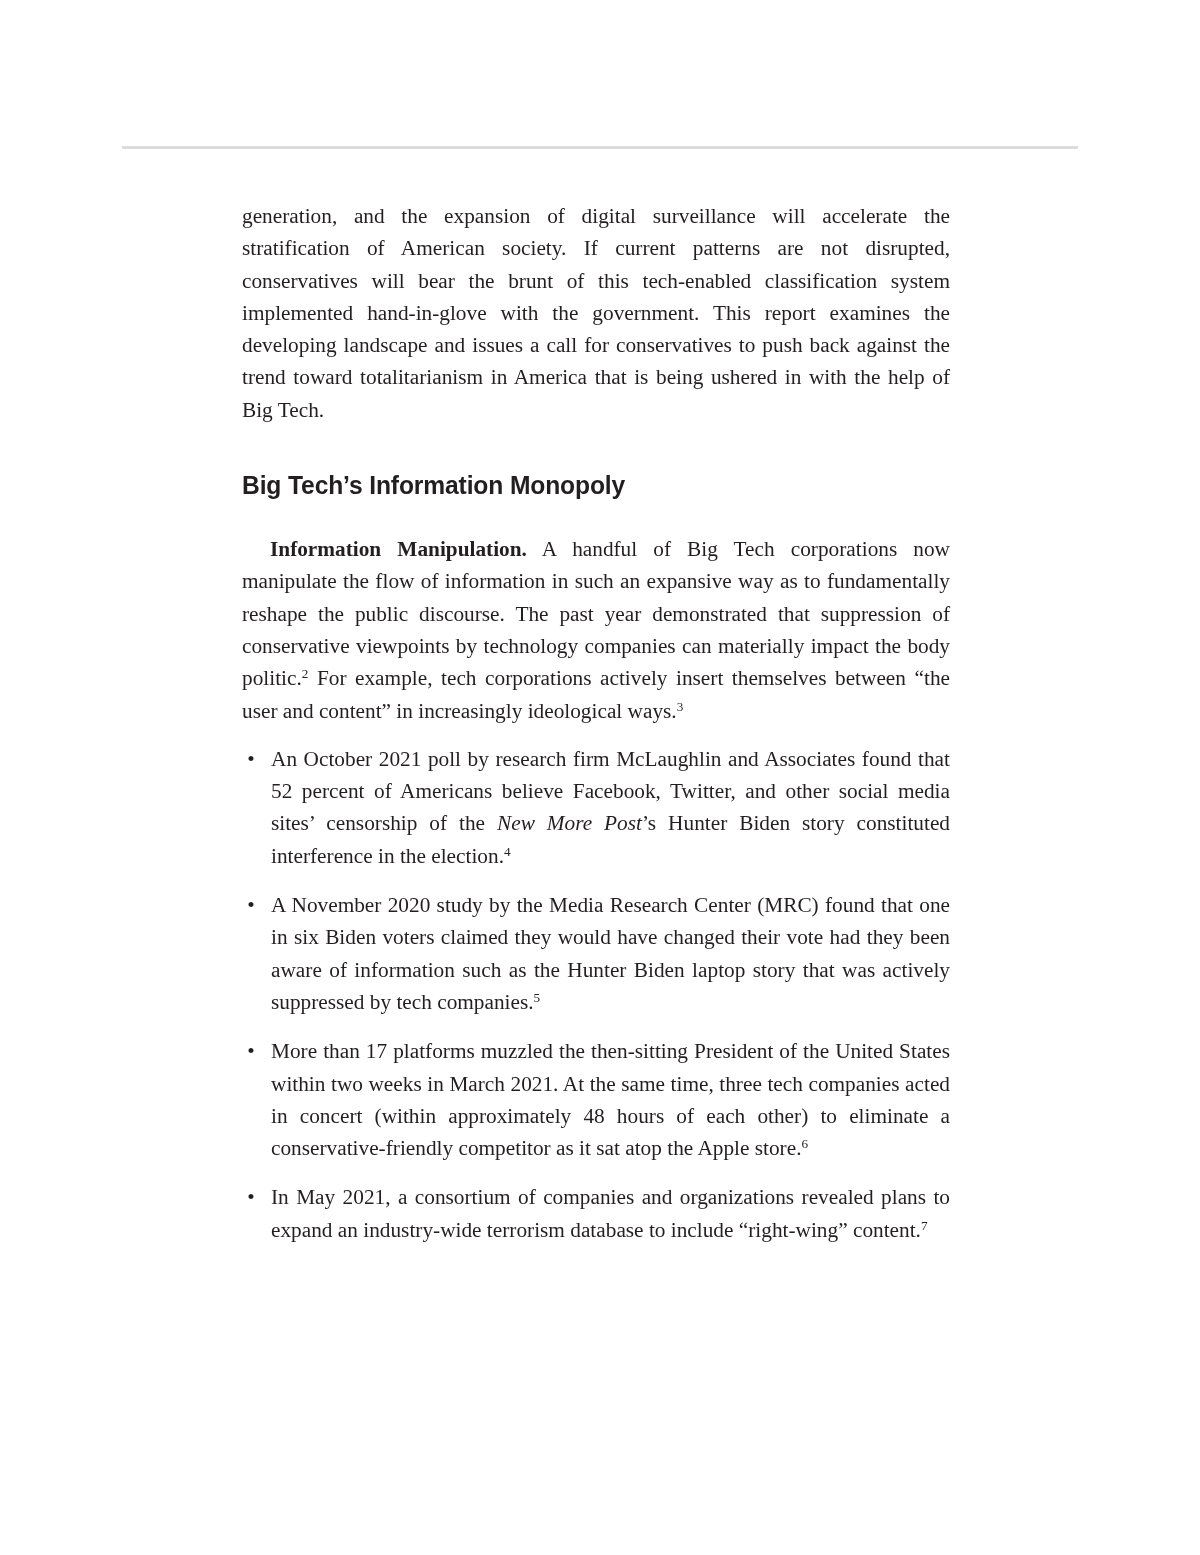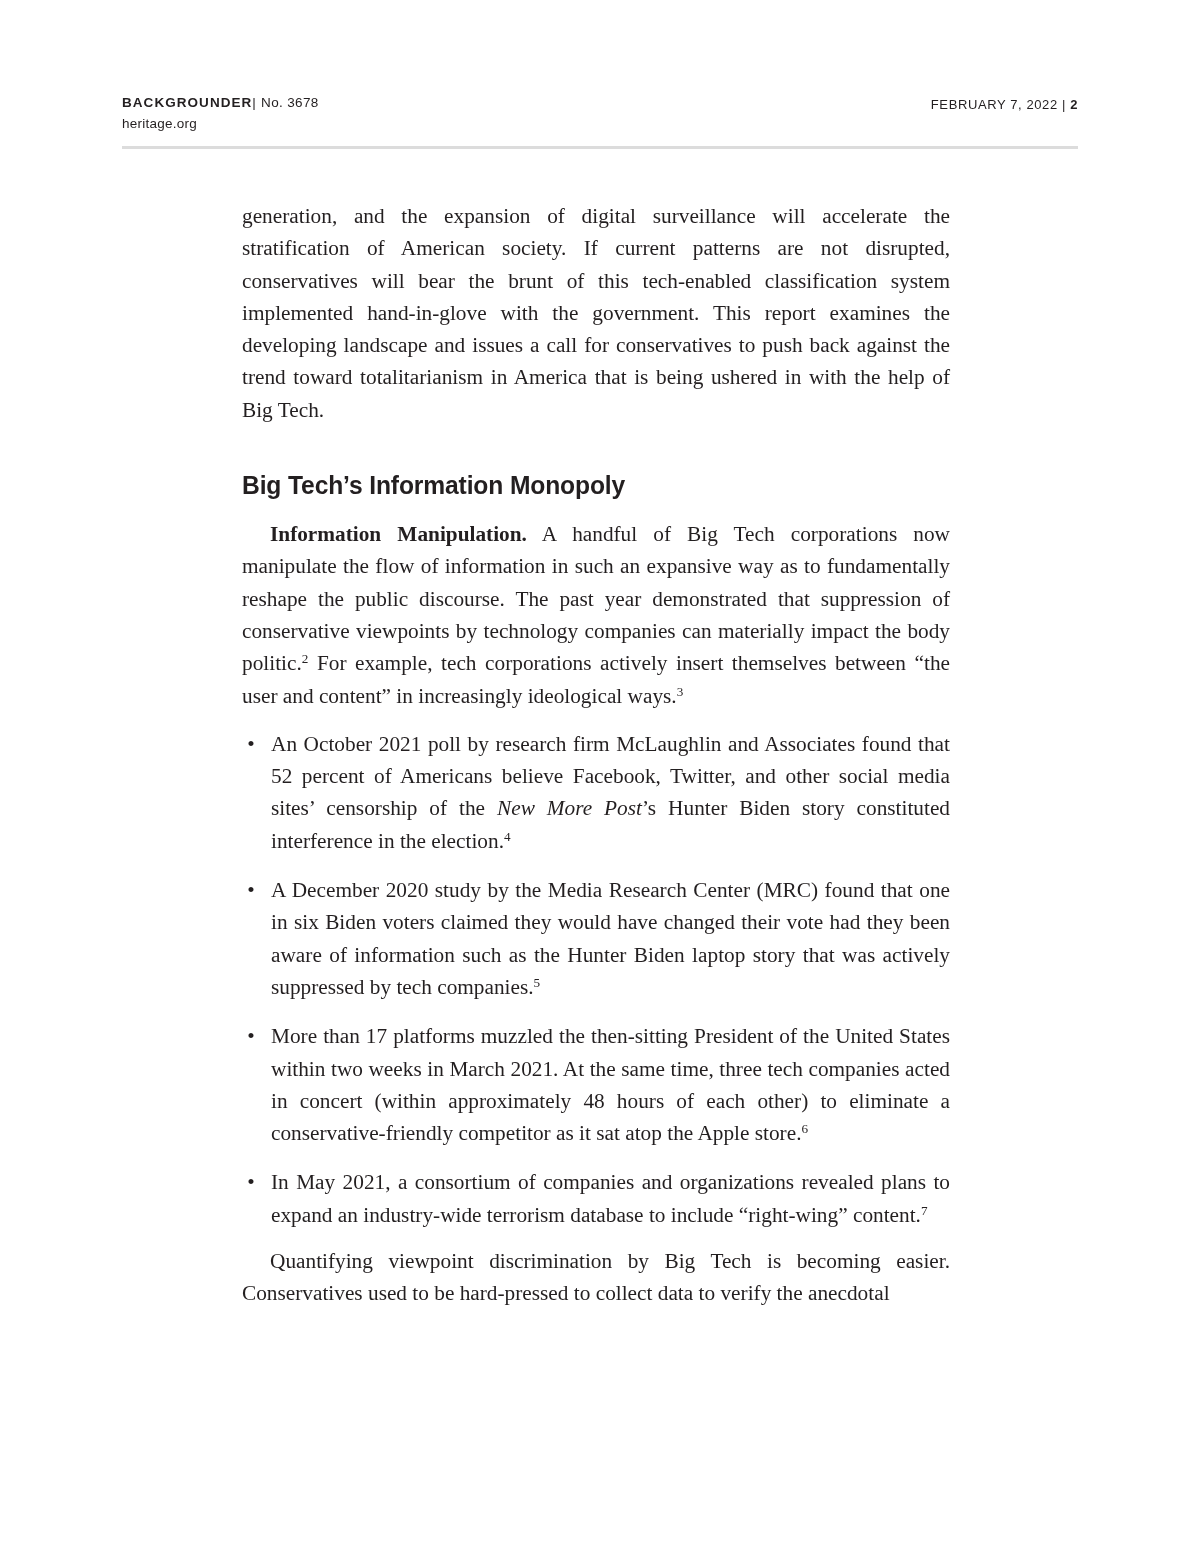--- a/index.html
+++ b/index.html
@@ -105,20 +105,21 @@
     font-size: 21.3px;
     line-height: 32.3px;
     text-align: justify;
     text-justify: inter-word;
     color: #231f20;
     hyphens: manual;
   }
 
   p.body.indent {
     text-indent: 28px;
+    margin-top: 15px;
   }
 
   .runin {
     font-weight: 700;
   }
 
   .ital {
     font-style: italic;
   }
 
@@ -173,27 +174,20 @@
   .gap-heading-after  { height: 18px; }
   .gap-para-list      { height: 16px; }
   .gap-item           { height: 17px; }
   .gap-list-para      { height: 14px; }
 </style>
 </head>
 <body>
 
 <div class="page">
 
-  <div class="runhead">
-    <div class="runhead-left">
-      <span class="runhead-pub"><span class="pub-name">BACKGROUNDER</span><span class="pub-sep">|</span> <span class="pub-issue">No. 3678</span></span>
-      <span class="runhead-site">heritage.org</span>
-    </div>
-    <div class="runhead-right"><span class="rh-date">FEBRUARY 7, 2022</span> <span class="rh-sep">|</span> <span class="rh-page">2</span></div>
-  </div>
   <div class="runhead-rule"></div>
 
   <div class="column">
 
     <p class="body">generation, and the expansion of digital surveillance will accelerate the stratification of American society. If current patterns are not disrupted, conservatives will bear the brunt of this tech-enabled classification system implemented hand-in-glove with the government. This report examines the developing landscape and issues a call for conservatives to push back against the trend toward totalitarianism in America that is being ushered in with the help of Big Tech.</p>
 
     <div class="gap-heading-before"></div>
     <h2 class="section">Big Tech’s Information Monopoly</h2>
     <div class="gap-heading-after"></div>
 
@@ -203,36 +197,35 @@
 
     <ul class="bullets">
 
       <li>
         <span class="dot">•</span><span>An October 2021 poll by research firm McLaughlin and Associates found that 52 percent of Americans believe Facebook, Twitter, and other social media sites’ censorship of the </span><span class="ital">New More Post</span><span>’s Hunter Biden story constituted interference in the election.</span><sup class="fn">4</sup>
       </li>
 
       <div class="gap-item"></div>
 
       <li>
-        <span class="dot">•</span><span>A December 2020 study by the Media Research Center (MRC) found that one in six Biden voters claimed they would have changed their vote had they been aware of information such as the Hunter Biden laptop story that was actively suppressed by tech companies.</span><sup class="fn">5</sup>
+        <span class="dot">•</span><span>A November 2020 study by the Media Research Center (MRC) found that one in six Biden voters claimed they would have changed their vote had they been aware of information such as the Hunter Biden laptop story that was actively suppressed by tech companies.</span><sup class="fn">5</sup>
       </li>
 
       <div class="gap-item"></div>
 
       <li>
         <span class="dot">•</span><span>More than 17 platforms muzzled the then-sitting President of the United States within two weeks in March 2021. At the same time, three tech companies acted in concert (within approximately 48 hours of each other) to eliminate a conservative-friendly competitor as it sat atop the Apple store.</span><sup class="fn">6</sup>
       </li>
 
       <div class="gap-item"></div>
 
       <li>
         <span class="dot">•</span><span>In May 2021, a consortium of companies and organizations revealed plans to expand an industry-wide terrorism database to include “right-wing” content.</span><sup class="fn">7</sup>
       </li>
 
     </ul>
 
     <div class="gap-list-para"></div>
 
-    <p class="body indent">Quantifying viewpoint discrimination by Big Tech is becoming easier. Conservatives used to be hard-pressed to collect data to verify the anecdotal</p>
 
   </div>
 
 </div>
 
 </body></html>

